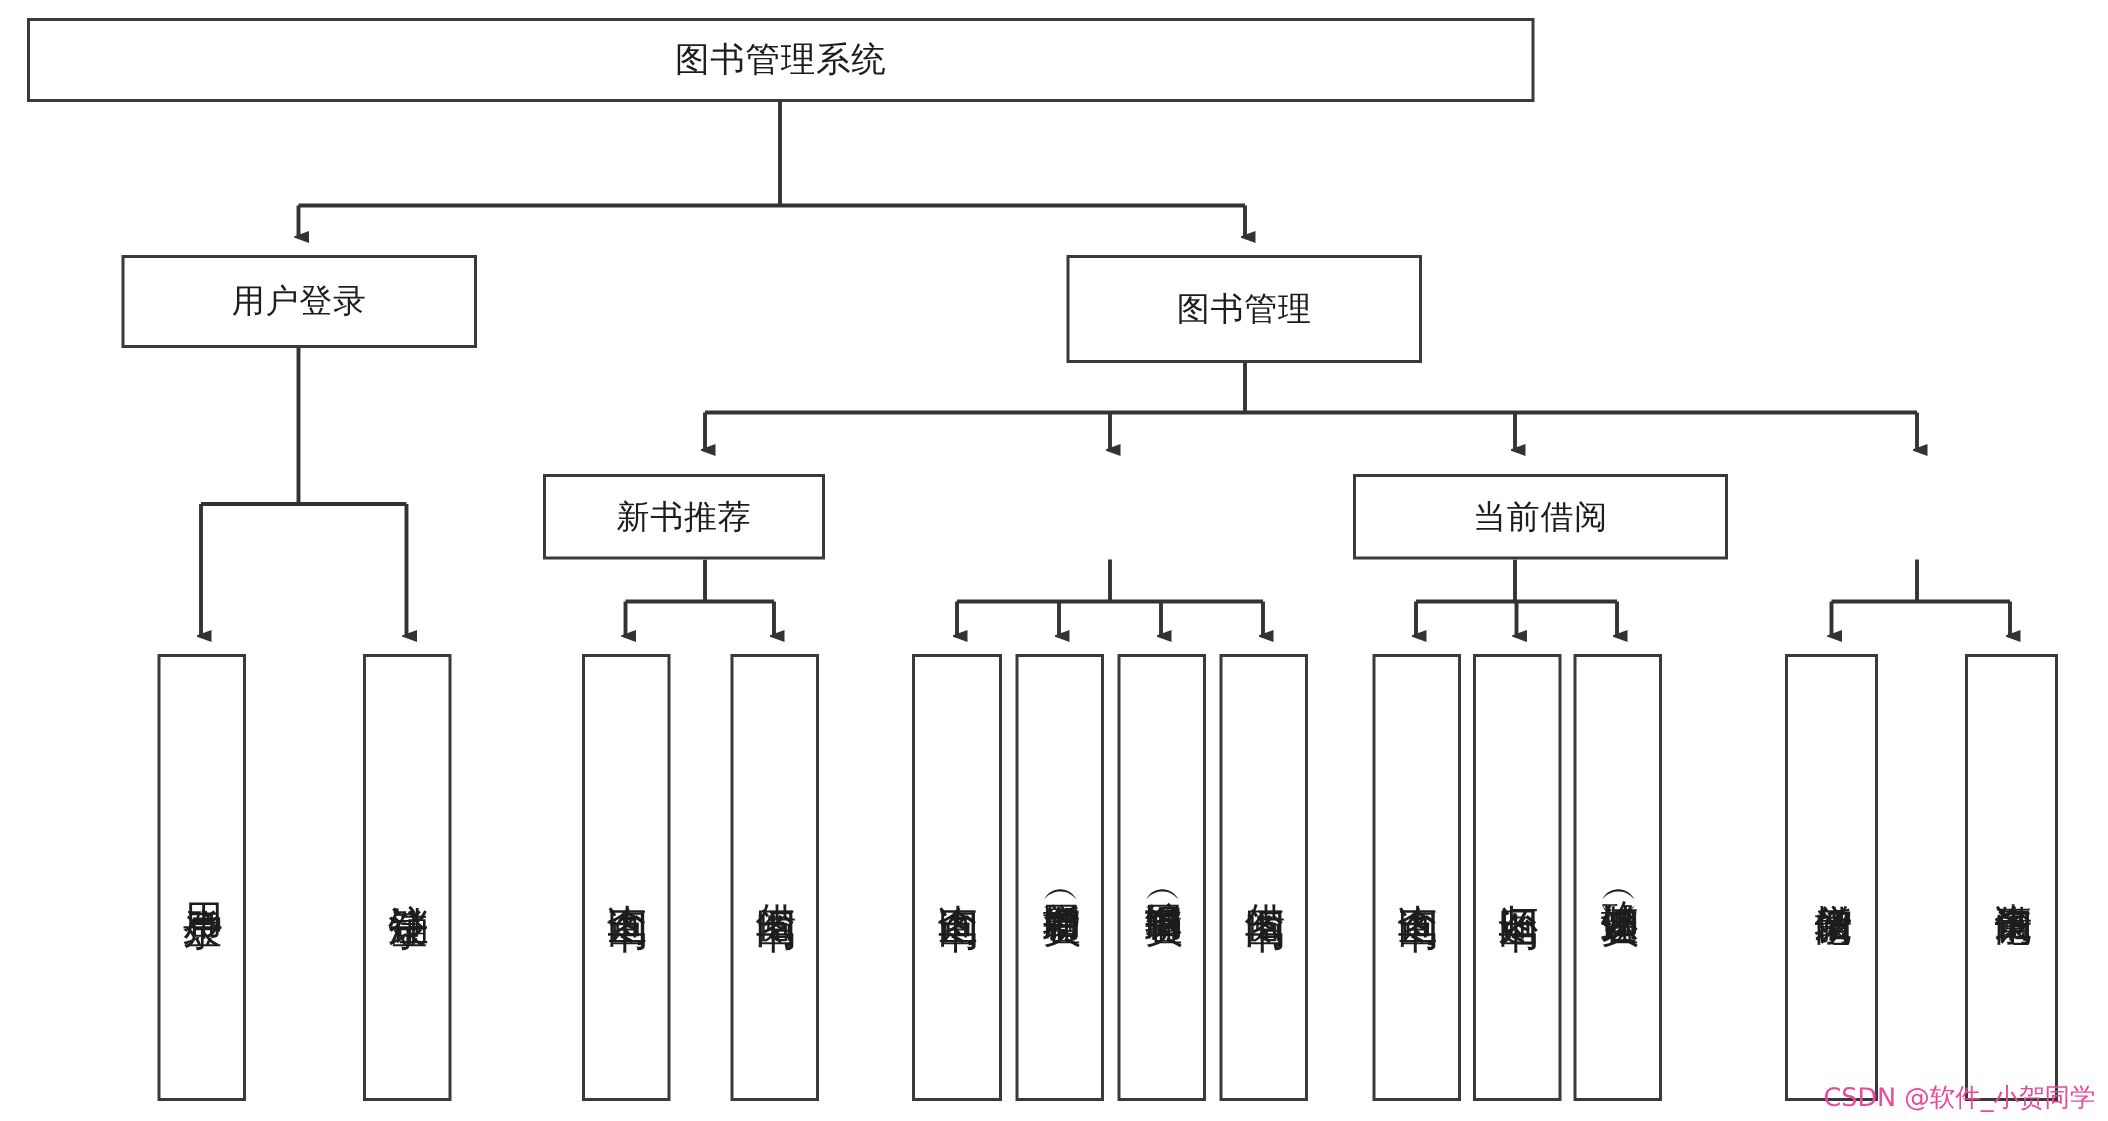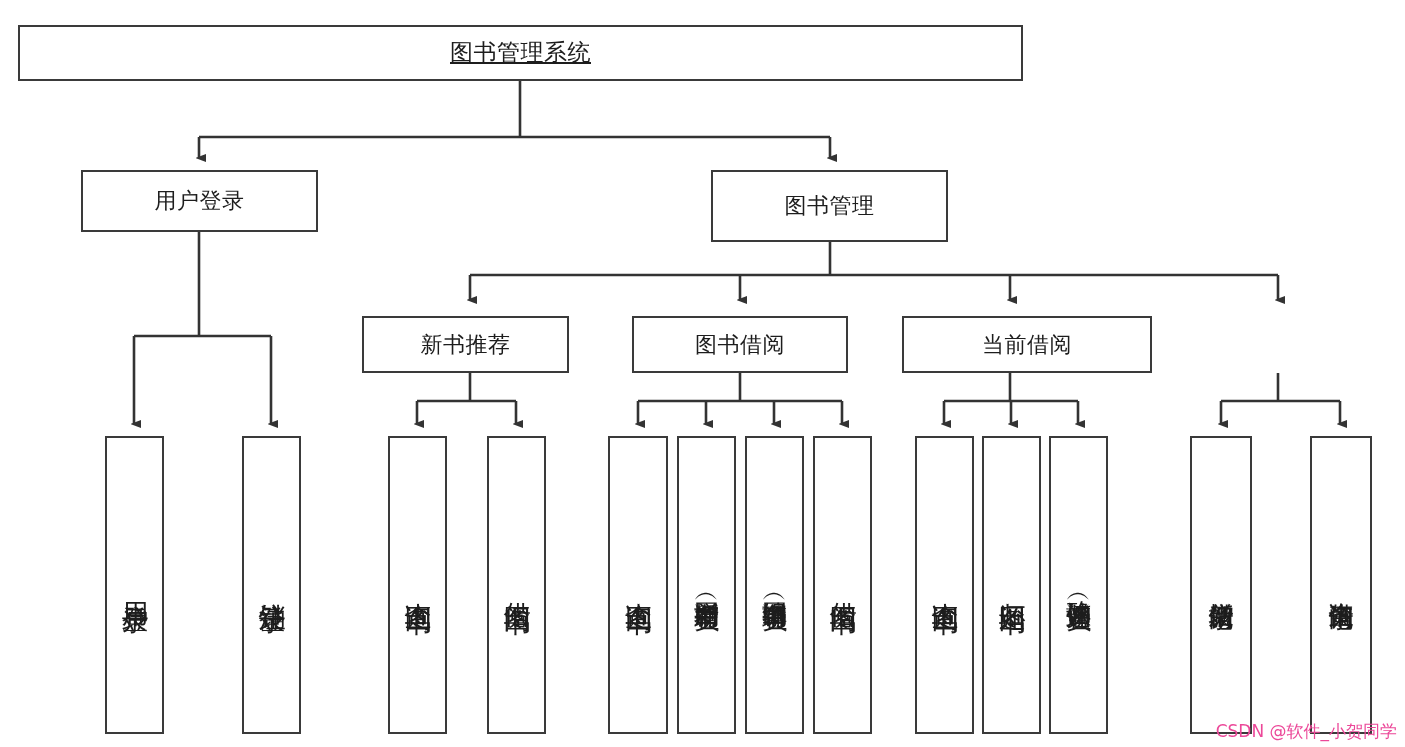--- a/index.html
+++ b/index.html
@@ -124,36 +124,33 @@
       <path d="M1011,401 L1011,424" marker-end="url(#arrow)"></path>
       <path d="M1078,401 L1078,424" marker-end="url(#arrow)"></path>
 
       <path d="M1278,373 L1278,401"></path>
       <path d="M1221,401 L1340,401"></path>
       <path d="M1221,401 L1221,424" marker-end="url(#arrow)"></path>
       <path d="M1340,401 L1340,424" marker-end="url(#arrow)"></path>
     </g>
   </svg>
 
-  <div class="node root horizontal" style="left:18px; top:25px; width:1005px; height:56px;text-decoration:underline;">
+  <div class="node root horizontal" style="left:18px; top:12px; width:1005px; height:56px;">
     <span class="label">图书管理系统</span>
   </div>
 
   <div class="node horizontal" style="left:81px; top:170px; width:237px; height:62px;">
     <span class="label">用户登录</span>
   </div>
   <div class="node horizontal" style="left:711px; top:170px; width:237px; height:72px;">
     <span class="label">图书管理</span>
   </div>
 
-  <div class="node horizontal" style="left:362px; top:316px; width:207px; height:57px;">
+  <div class="node horizontal" style="left:362px; top:316px; width:188px; height:57px;">
     <span class="label">新书推荐</span>
-  </div>
-  <div class="node horizontal" style="left:632px; top:316px; width:216px; height:57px;">
-    <span class="label">图书借阅</span>
   </div>
   <div class="node horizontal" style="left:902px; top:316px; width:250px; height:57px;">
     <span class="label">当前借阅</span>
   </div>
 
   <div class="node vertical" style="left:105px; top:436px; width:59px; height:298px;">
     <span class="label">用户登录</span>
   </div>
   <div class="node vertical" style="left:242px; top:436px; width:59px; height:298px;">
     <span class="label">注销登录</span>

